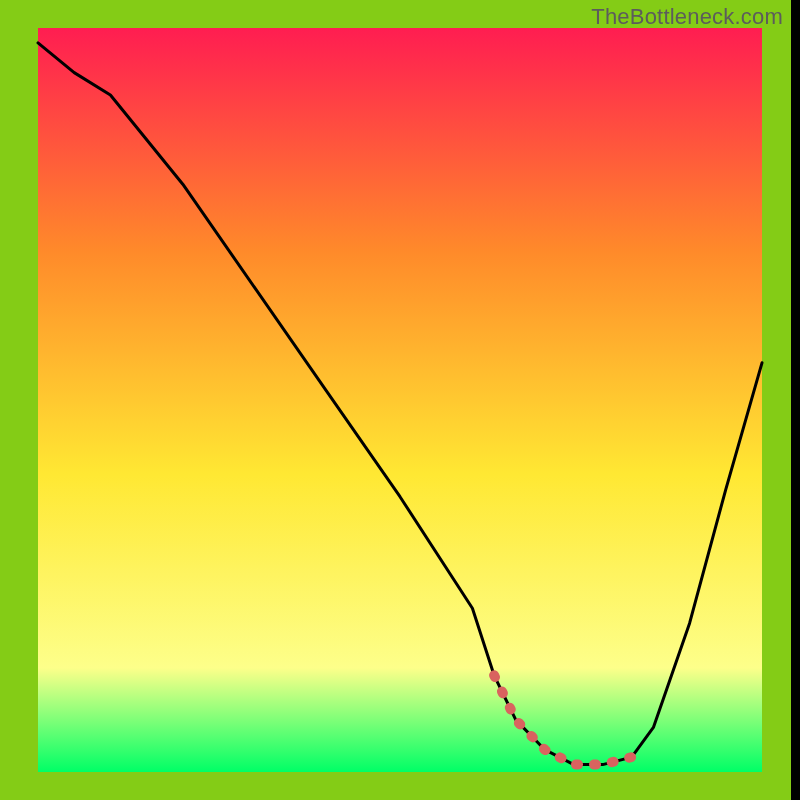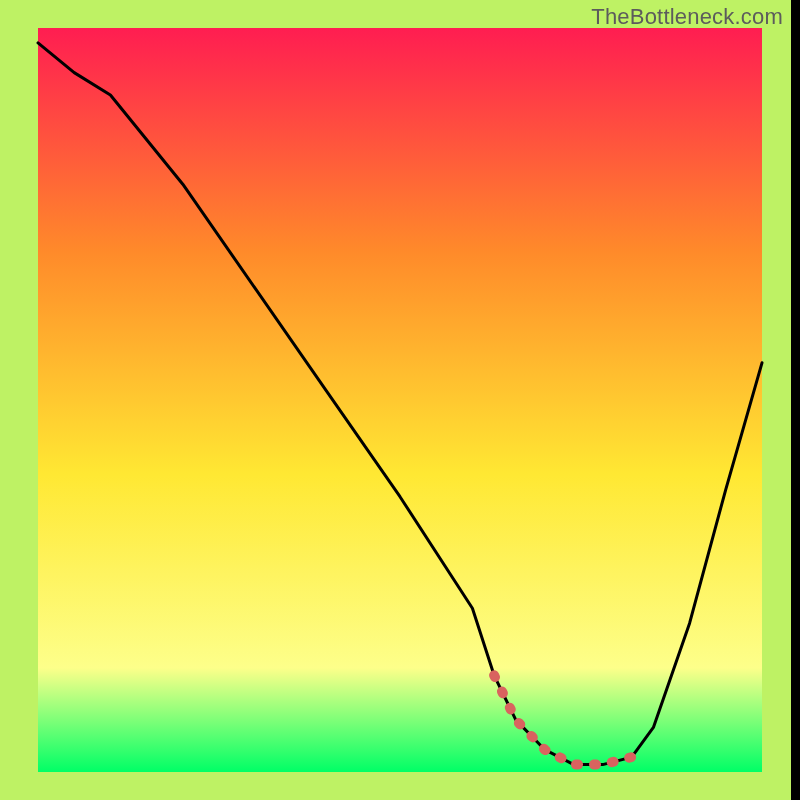--- a/index.html
+++ b/index.html
@@ -8,21 +8,21 @@
     width: 800px;
     height: 800px;
     background: #000000;
     overflow: hidden;
     font-family: Arial, Helvetica, sans-serif;
   }
   .stage {
     position: relative;
     width: 791px;
     height: 800px;
-    background: #bef264;
+    background: #84cc16;
   }
   .watermark {
     position: absolute;
     top: 4px;
     right: 8px;
     color: #5c5c5c;
     font-size: 22px;
     font-weight: 500;
     letter-spacing: 0.2px;
     z-index: 5;

